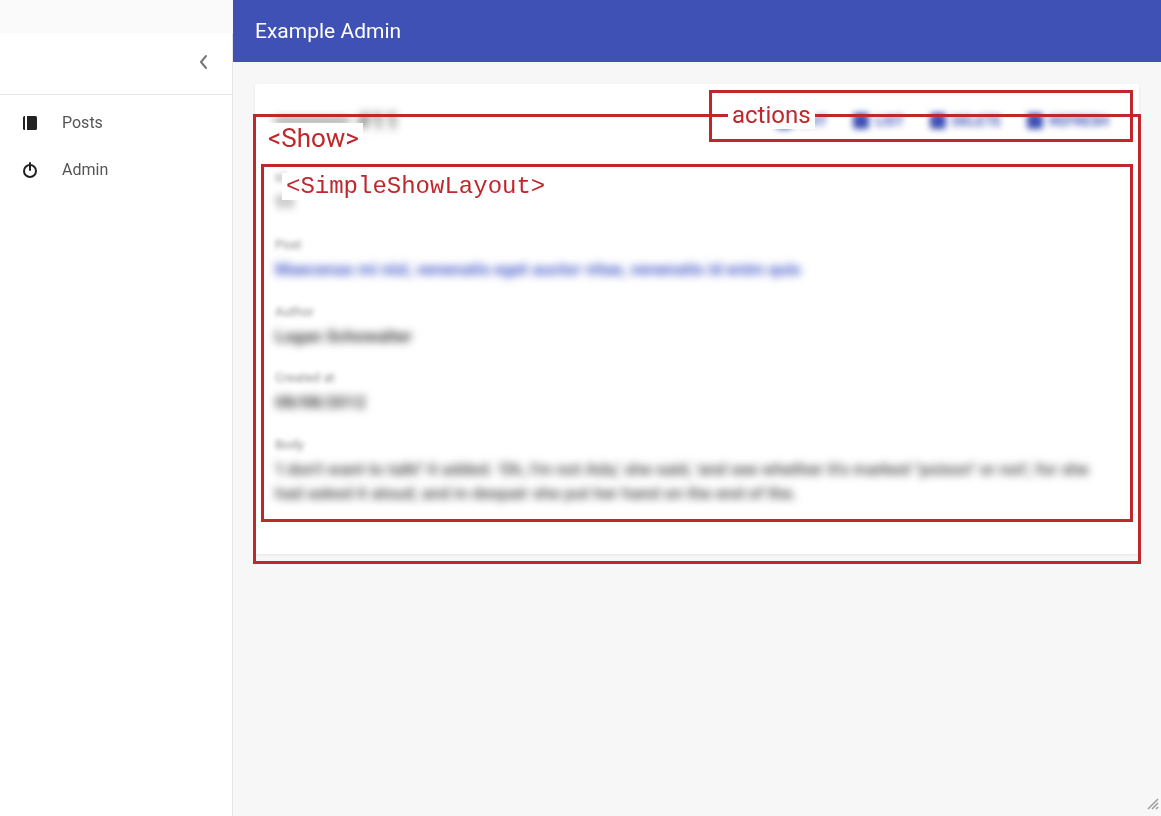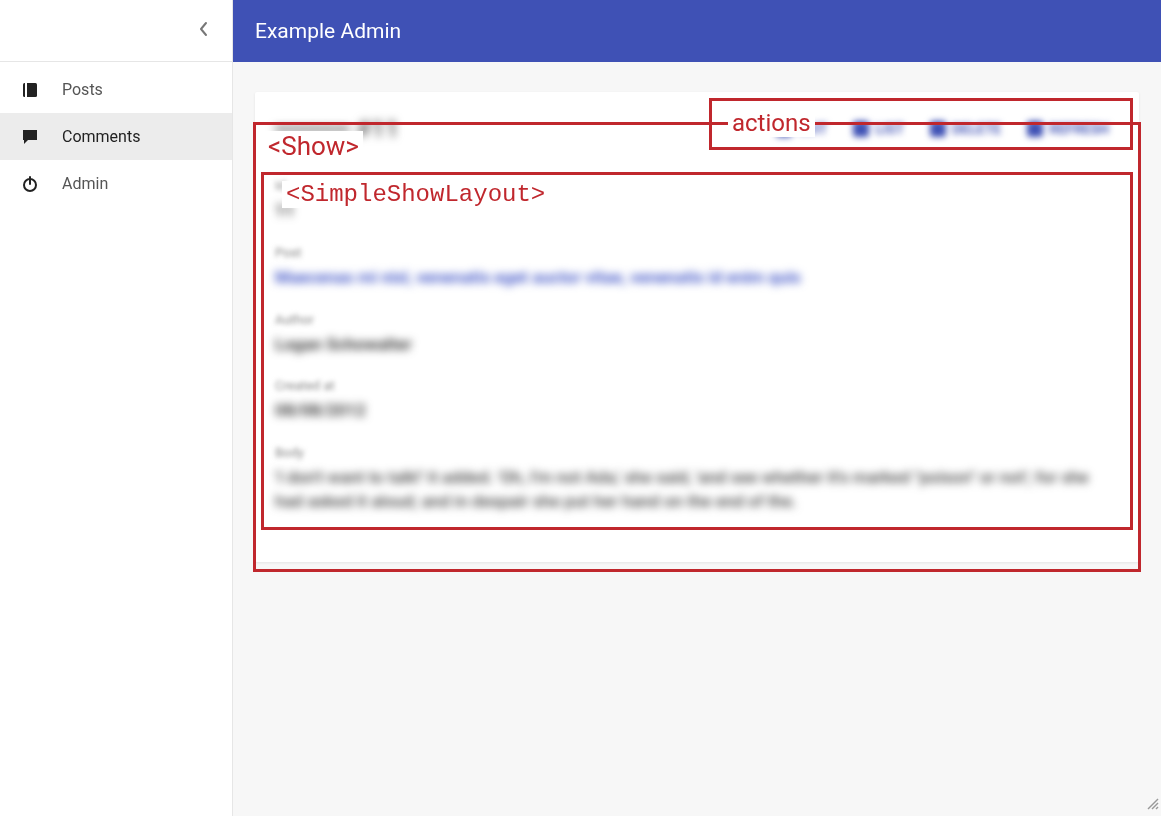--- a/index.html
+++ b/index.html
@@ -16,20 +16,21 @@
     height: 100%;
   }
   
   .sidebar {
     width: 233px;
     flex: 0 0 233px;
     background: #fff;
     border-right: 1px solid #e6e6e6;
     display: flex;
     flex-direction: column;
+    margin-top: 33px;
   }
   .sidebar-header {
     height: 62px;
     border-bottom: 1px solid #e6e6e6;
     display: flex;
     align-items: center;
     justify-content: flex-end;
     padding-right: 24px;
   }
   .sidebar-header .chev {
@@ -51,21 +52,20 @@
   .sidebar-item .icon svg { display:block; }
 
   
   .main {
     flex: 1;
     display: flex;
     flex-direction: column;
     background: #f7f7f7;
     min-width: 0;
     position: relative;
-    gap: 8px;
   }
   .appbar {
     height: 62px;
     background: #3f51b5;
     color: #fff;
     display: flex;
     align-items: center;
     padding: 0 22px;
     font-size: 21px;
     font-weight: 400;
@@ -177,28 +177,20 @@
     <nav class="sidebar-nav">
       <div class="sidebar-item">
         <span class="icon">
           <svg width="18" height="18" viewBox="0 0 18 18">
               <rect x="2" y="2" width="14" height="14" rx="1.5" fill="#222"></rect>
               <rect x="4" y="2" width="2" height="14" fill="#fff"></rect>
             </svg>
         </span>
         <span>Posts</span>
       </div>
-      <div class="sidebar-item active">
-        <span class="icon">
-          <svg width="18" height="18" viewBox="0 0 18 18">
-              <path d="M2 2h14v10H7l-4 4v-4H2z" fill="#222"></path>
-            </svg>
-        </span>
-        <span>Comments</span>
-      </div>
       <div class="sidebar-item">
         <span class="icon">
           <svg width="18" height="18" viewBox="0 0 18 18">
               <circle cx="9" cy="10" r="6" stroke="#222" stroke-width="2" fill="none"></circle>
               <line x1="9" y1="2" x2="9" y2="9" stroke="#222" stroke-width="2" stroke-linecap="round"></line>
             </svg>
         </span>
         <span>Admin</span>
       </div>
     </nav>

